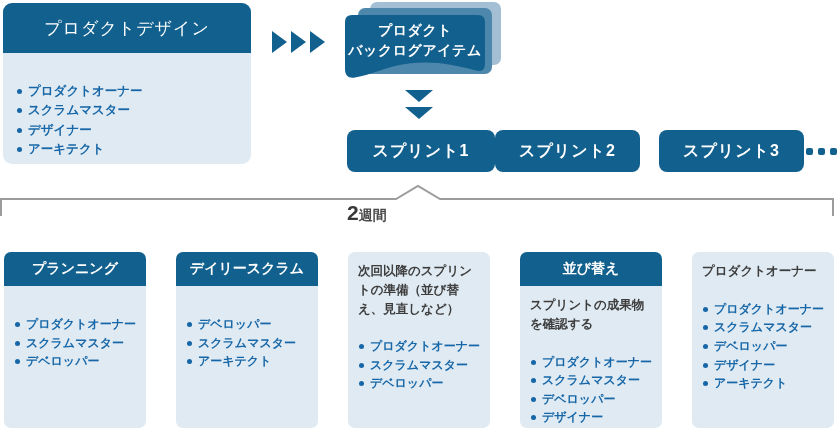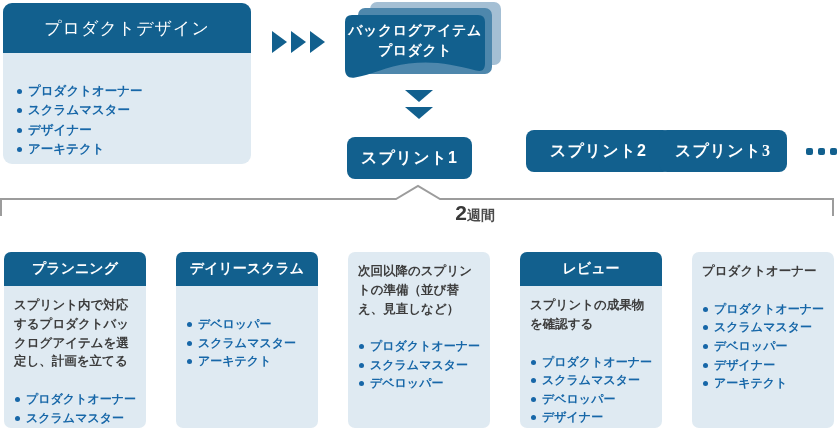--- a/index.html
+++ b/index.html
@@ -31,29 +31,29 @@
 
   
   .down-arrows{position:absolute;left:405px;top:90px;display:flex;flex-direction:column;gap:5px;}
   .tri-down{width:0;height:0;border-left:14px solid transparent;border-right:14px solid transparent;
             border-top:12px solid #12608e;}
 
   
   .sprint{position:absolute;top:130px;height:42px;background:#12608e;border-radius:8px;
           color:#fff;font-size:16px;font-weight:700;letter-spacing:1px;
           display:flex;align-items:center;justify-content:center;}
-  .sprint1{left:347px;width:125px;margin-top:7px;}
-  .sprint2{left:526px;width:145px;text-align:center;}
-  .sprint3{left:659px;width:128px;font-family:Liberation Serif, serif;}
+  .sprint1{left:347px;width:148px;}
+  .sprint2{left:495px;width:145px;text-align:center;}
+  .sprint3{left:659px;width:145px;}
   .ellipsis{position:absolute;left:806px;top:148px;display:flex;gap:5px;}
   .ellipsis span{width:7px;height:7px;border-radius:2px;background:#12608e;}
 
   
   .bracket-svg{position:absolute;left:0;top:180px;}
-  .duration{position:absolute;left:347px;top:201px;width:148px;text-align:right;white-space:nowrap;}
+  .duration{position:absolute;left:347px;top:201px;width:148px;text-align:left;white-space:nowrap;}
   .duration .num{font-size:21px;font-weight:700;color:#383838;}
   .duration .unit{font-size:14px;font-weight:700;color:#4a4a4a;}
 
   
   .ceremonies{position:absolute;left:4px;top:252px;width:830px;height:176px;
               display:flex;justify-content:space-between;}
   .cer-card{width:142px;border-radius:7px;overflow:hidden;background:#dfeaf2;
             display:flex;flex-direction:column;}
   .cer-header{height:34px;flex:0 0 34px;background:#12608e;color:#fff;font-size:14px;font-weight:700;
               display:flex;align-items:center;justify-content:center;white-space:nowrap;}
@@ -89,22 +89,22 @@
       <rect x="32" y="2" width="131" height="63" rx="7" fill="#a4bfd4"></rect>
       <rect x="20" y="8" width="134" height="66" rx="7" fill="#4e87ac"></rect>
       <path d="M 14 15 H 140 Q 147 15 147 22 V 63
                C 147 70 144 72 138 70.5
                C 114 64 94 60.5 71 63.5
                C 48 66.5 33 75 17 77.5
                C 10.5 78.5 7 75.5 7 69
                V 22 Q 7 15 14 15 Z" fill="#12608e"></path>
     </svg>
     <div class="backlog-label">
+      <span>プロダクト</span>
       <span>バックログアイテム</span>
-      <span>プロダクト</span>
     </div>
   </div>
 
   <div class="down-arrows">
     <span class="tri-down"></span>
     <span class="tri-down"></span>
   </div>
 
   <div class="sprint sprint1">スプリント1</div>
   <div class="sprint sprint2">スプリント2</div>
@@ -120,21 +120,20 @@
   </svg>
   <div class="duration">
     <span class="num">2</span><span class="unit">週間</span>
   </div>
 
   <div class="ceremonies">
 
     <div class="cer-card">
       <div class="cer-header">プランニング</div>
       <div class="cer-body">
-        <p class="desc">スプリント内で対応するプロダクトバックログアイテムを選定し、計画を立てる</p>
         <ul class="roles">
           <li>プロダクトオーナー</li>
           <li>スクラムマスター</li>
           <li>デベロッパー</li>
         </ul>
       </div>
     </div>
 
     <div class="cer-card">
       <div class="cer-header">デイリースクラム</div>
@@ -152,21 +151,21 @@
         <p class="desc">次回以降のスプリントの準備（並び替え、見直しなど）</p>
         <ul class="roles">
           <li>プロダクトオーナー</li>
           <li>スクラムマスター</li>
           <li>デベロッパー</li>
         </ul>
       </div>
     </div>
 
     <div class="cer-card">
-      <div class="cer-header">レビュー</div>
+      <div class="cer-header">並び替え</div>
       <div class="cer-body">
         <p class="desc">スプリントの成果物を確認する</p>
         <ul class="roles">
           <li>プロダクトオーナー</li>
           <li>スクラムマスター</li>
           <li>デベロッパー</li>
           <li>デザイナー</li>
           <li>アーキテクト</li>
 
         </ul>

